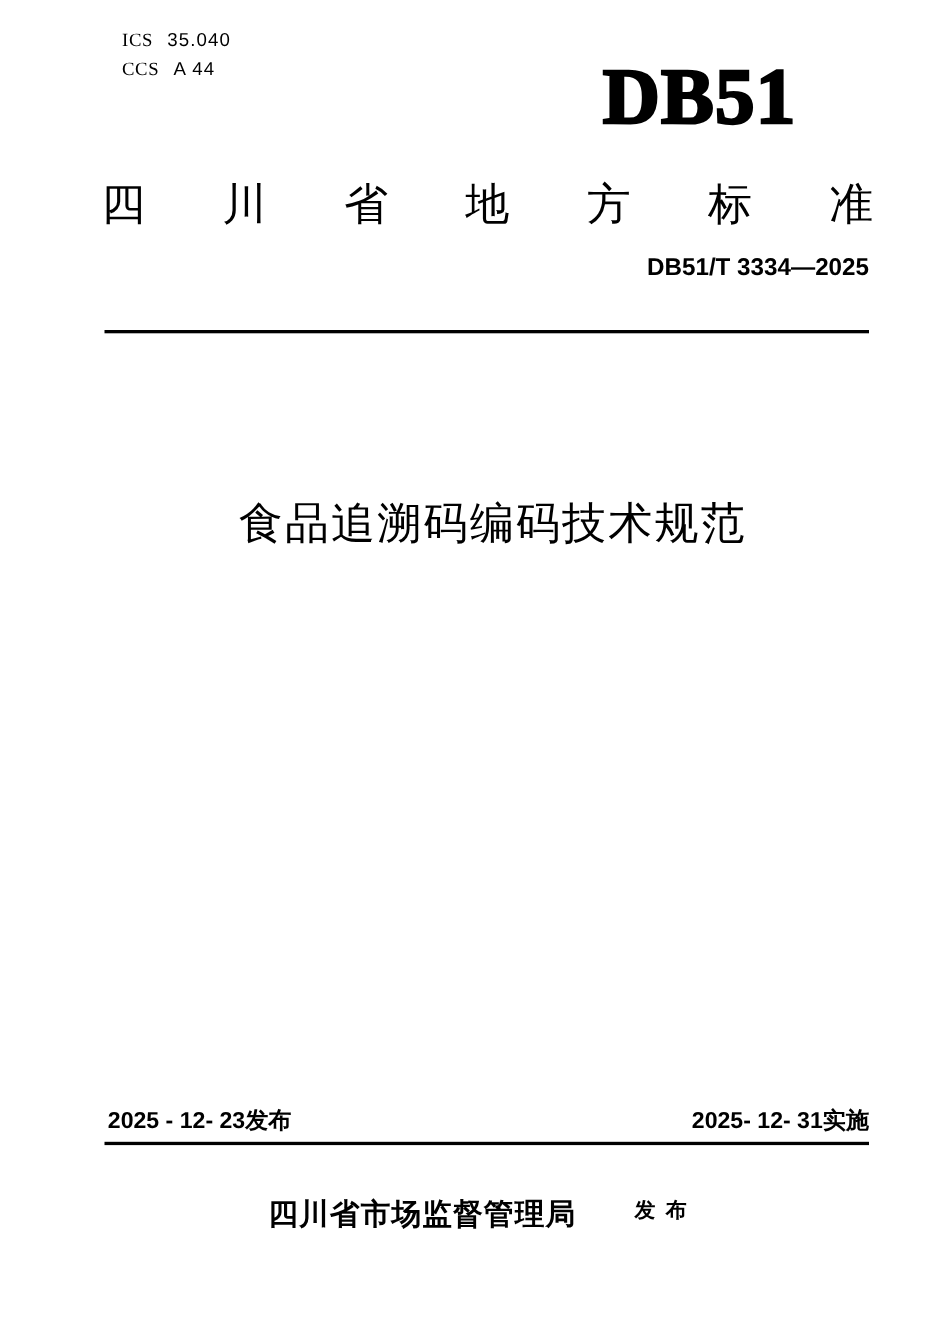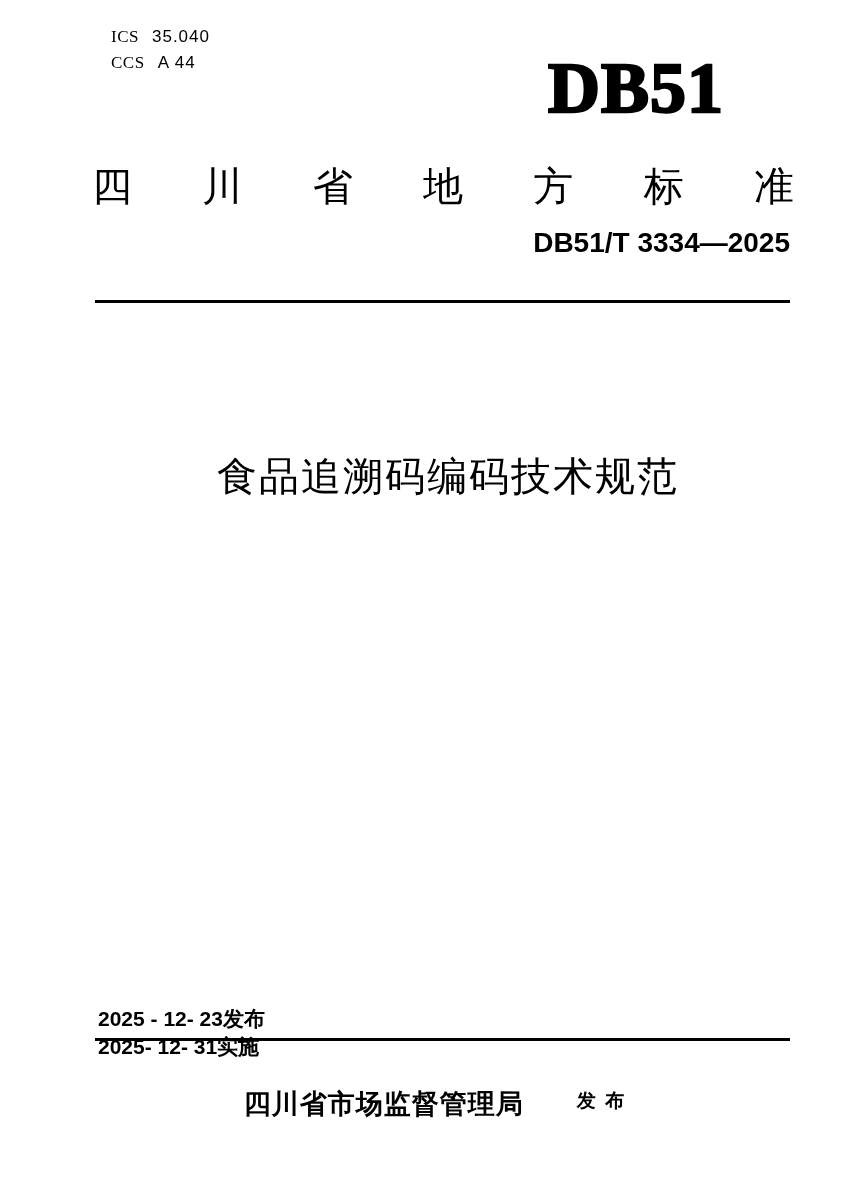--- a/index.html
+++ b/index.html
@@ -68,21 +68,21 @@
     line-height: 46px;
     font-weight: 500;
     font-family: "Liberation Sans", sans-serif;
   }
 
   
   .std-number {
     position: absolute;
     top: 230px;
     right: 60px;
-    font-size: 28px;
+    font-size: 22px;
     line-height: 26px;
     font-weight: bold;
     white-space: nowrap;
     font-family: "Liberation Sans", sans-serif;
   }
 
   .rule {
     position: absolute;
     left: 95px;
     width: 695px;
@@ -112,21 +112,20 @@
     position: absolute;
     left: 98px;
     top: 1005px;
     width: 692px;
     display: flex;
     justify-content: space-between;
     font-size: 21px;
     line-height: 28px;
     font-weight: 600;
     white-space: nowrap;
-    flex-direction: column;
   }
   .date-group { white-space: nowrap; }
 
   
   .publisher-row {
     position: absolute;
     top: 1086px;
     left: 0;
     width: 850px;
     padding-left: 20px;

